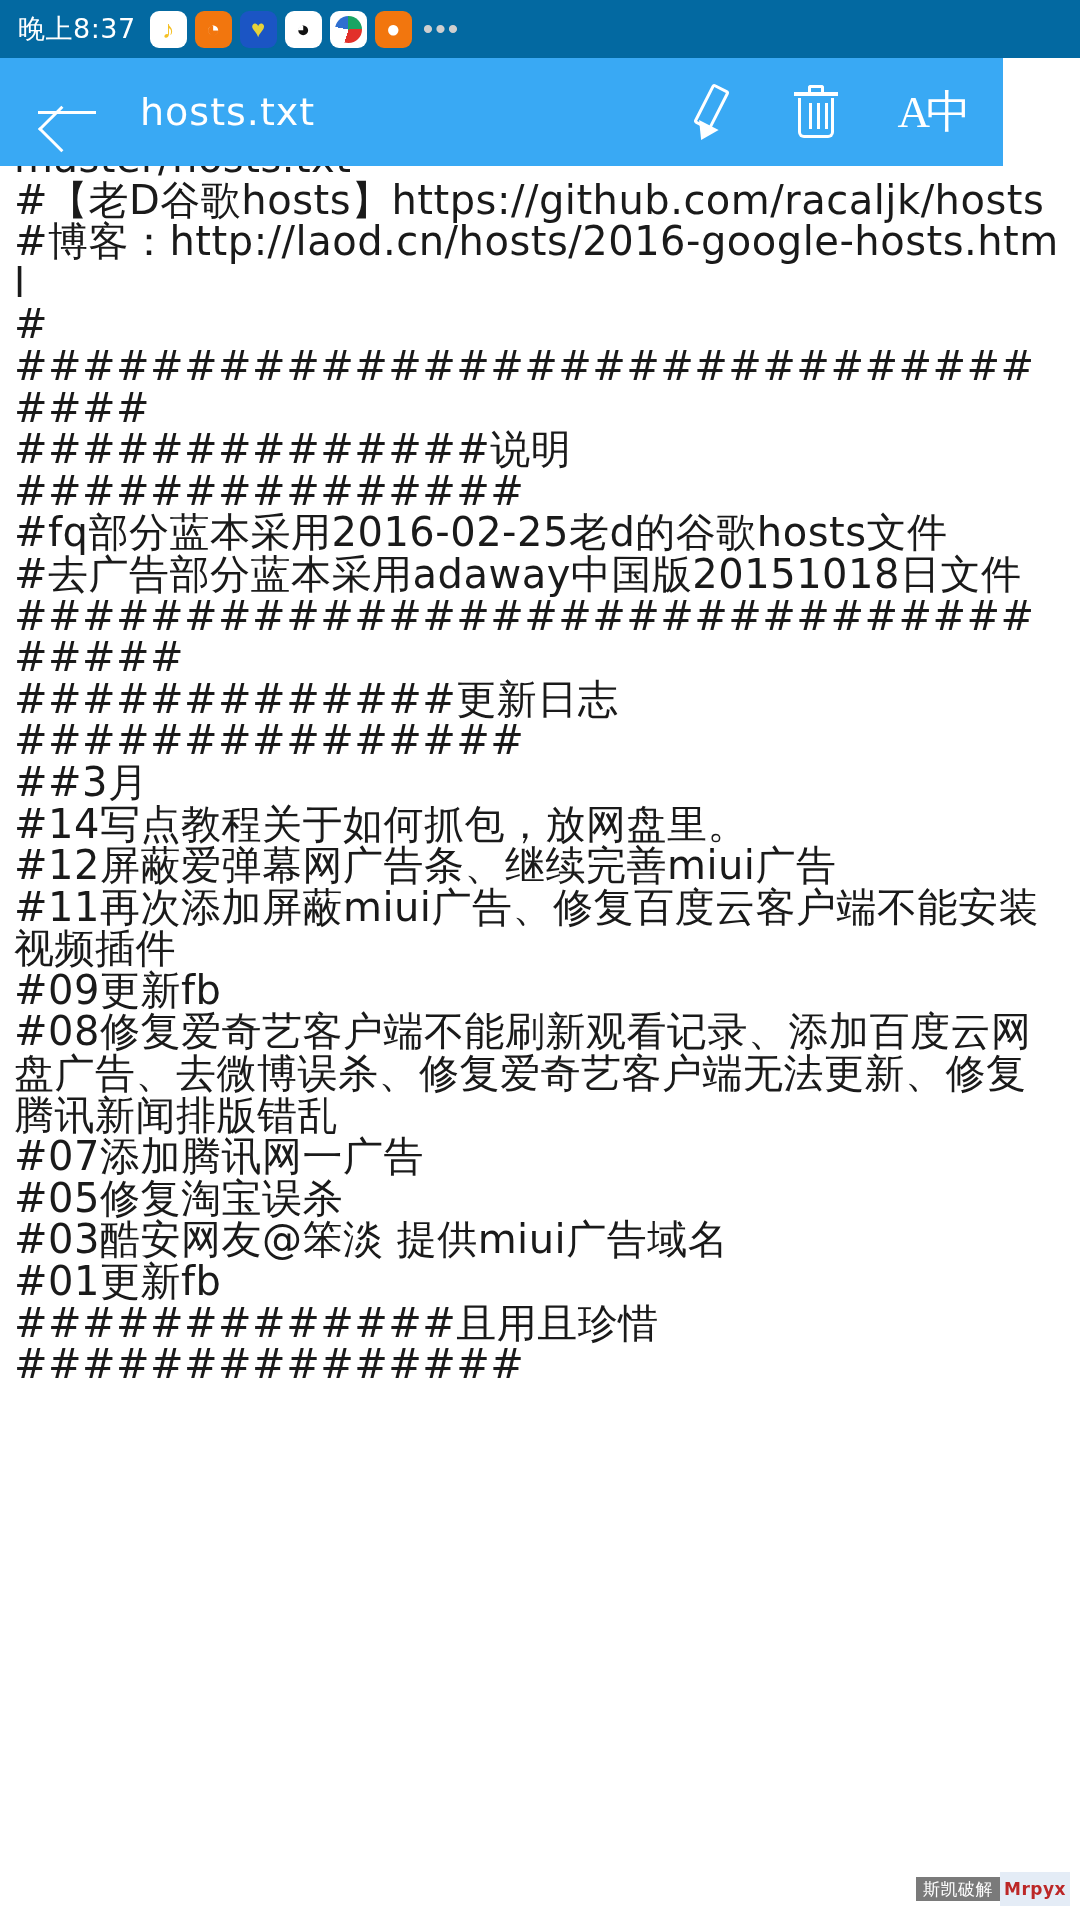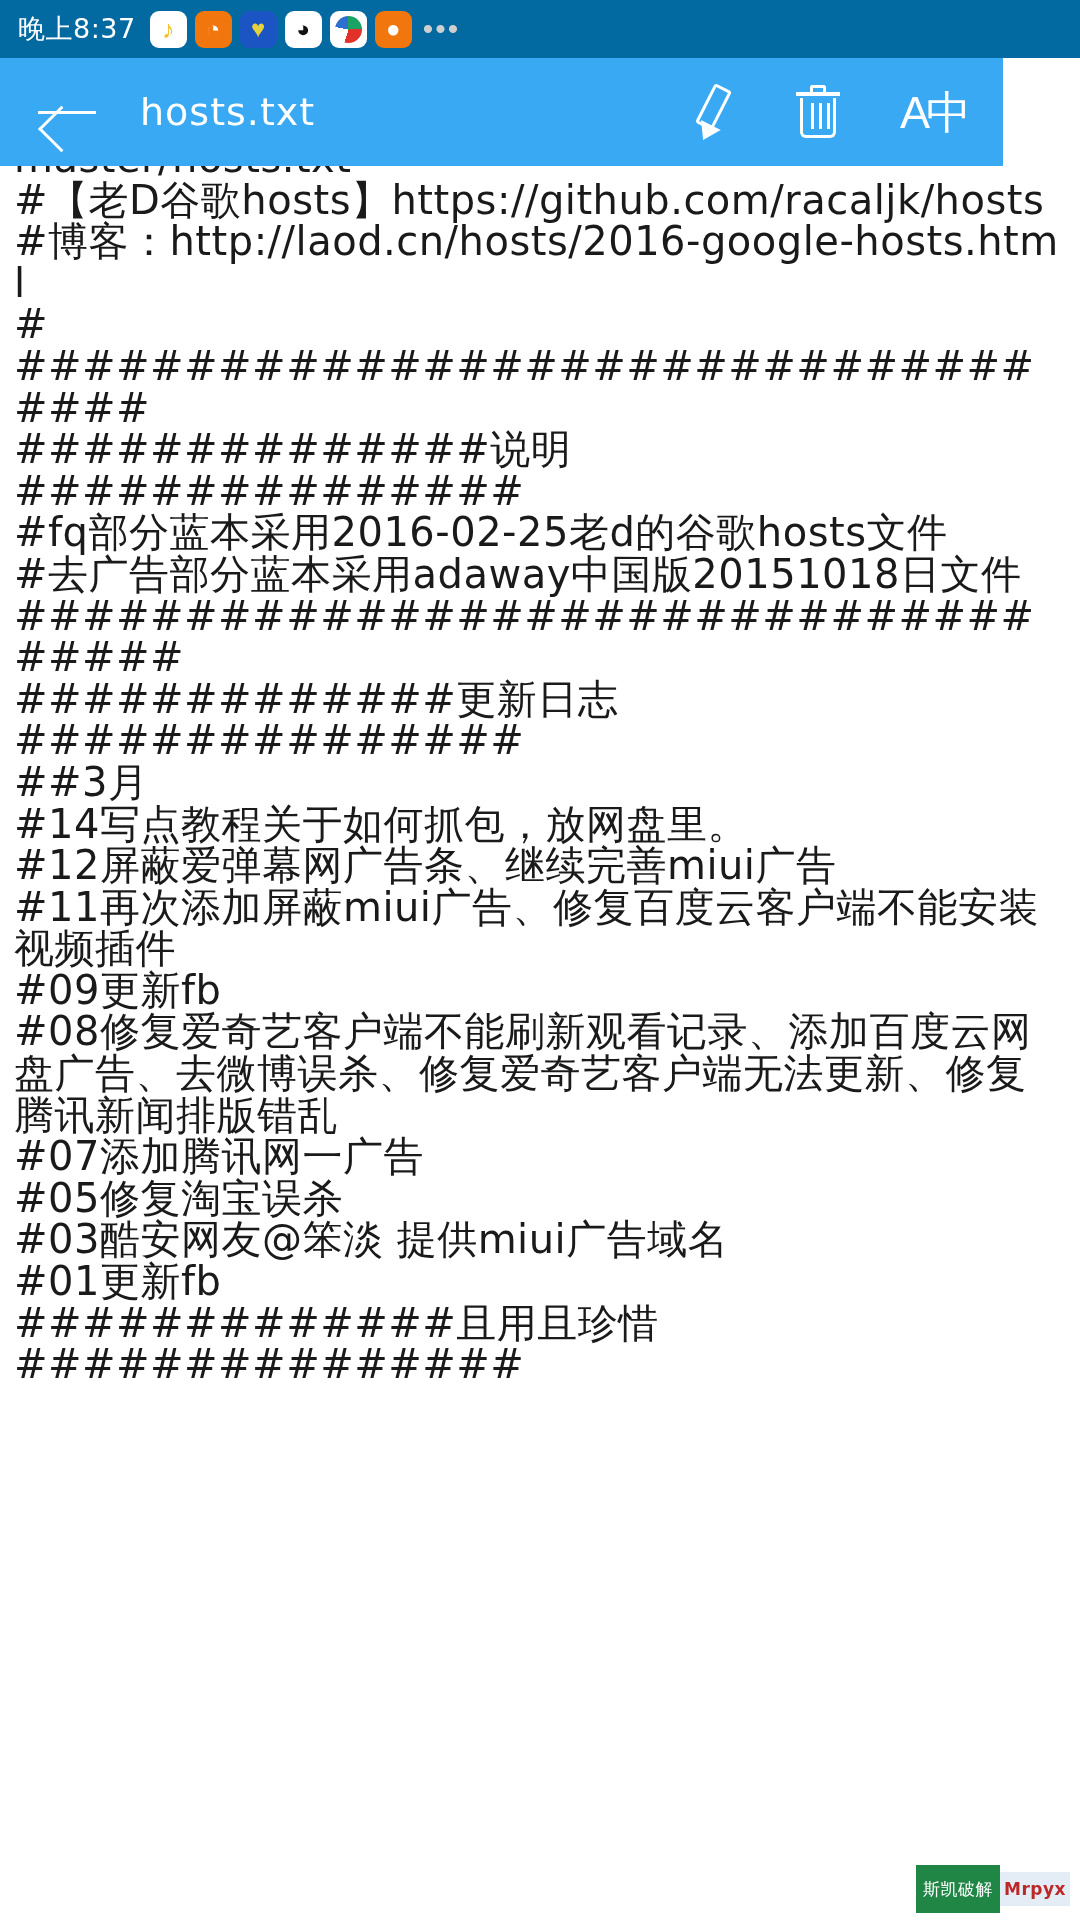--- a/index.html
+++ b/index.html
@@ -150,21 +150,21 @@
   .trash .can i {
     position:absolute; top:5px; width:3px; height:26px; background:#fff;
   }
   .trash .can i:nth-child(1){ left:8px; }
   .trash .can i:nth-child(2){ left:16px; }
   .trash .can i:nth-child(3){ left:24px; }
   
   .azh {
     color:#ffffff; font-size:45px; line-height:1;
     letter-spacing:-4px; white-space:nowrap;
-    font-family:Liberation Sans, sans-serif;
+    font-family:Liberation Serif, serif;
   }
 
   
   .viewer {
     width:1080px; height:1754px;
     background:#ffffff; overflow:hidden;
     position:relative;
     padding:0 14px;
   }
   .doc {
@@ -179,23 +179,23 @@
   }
 
   
   .watermark {
     position:absolute; right:10px; bottom:14px;
     display:flex; align-items:center; height:34px;
     font-family:"DejaVu Sans", sans-serif;
     opacity:0.95;
   }
   .wm-left {
-    background:#15803d; color:#ffffff; font-size:17px;
+    background:#737373; color:#ffffff; font-size:17px;
     padding:4px 7px; letter-spacing:0.5px; line-height:1;
-    height:48px; display:flex; align-items:center;
+    height:24px; display:flex; align-items:center;
   }
   .wm-right {
     background:#e3ecf6; color:#b91c1c; font-size:17px;
     padding:4px 4px; letter-spacing:0.5px; line-height:1;
     height:34px; display:flex; align-items:center;
     font-weight:bold;
   }
 </style>
 </head>
 <body>

